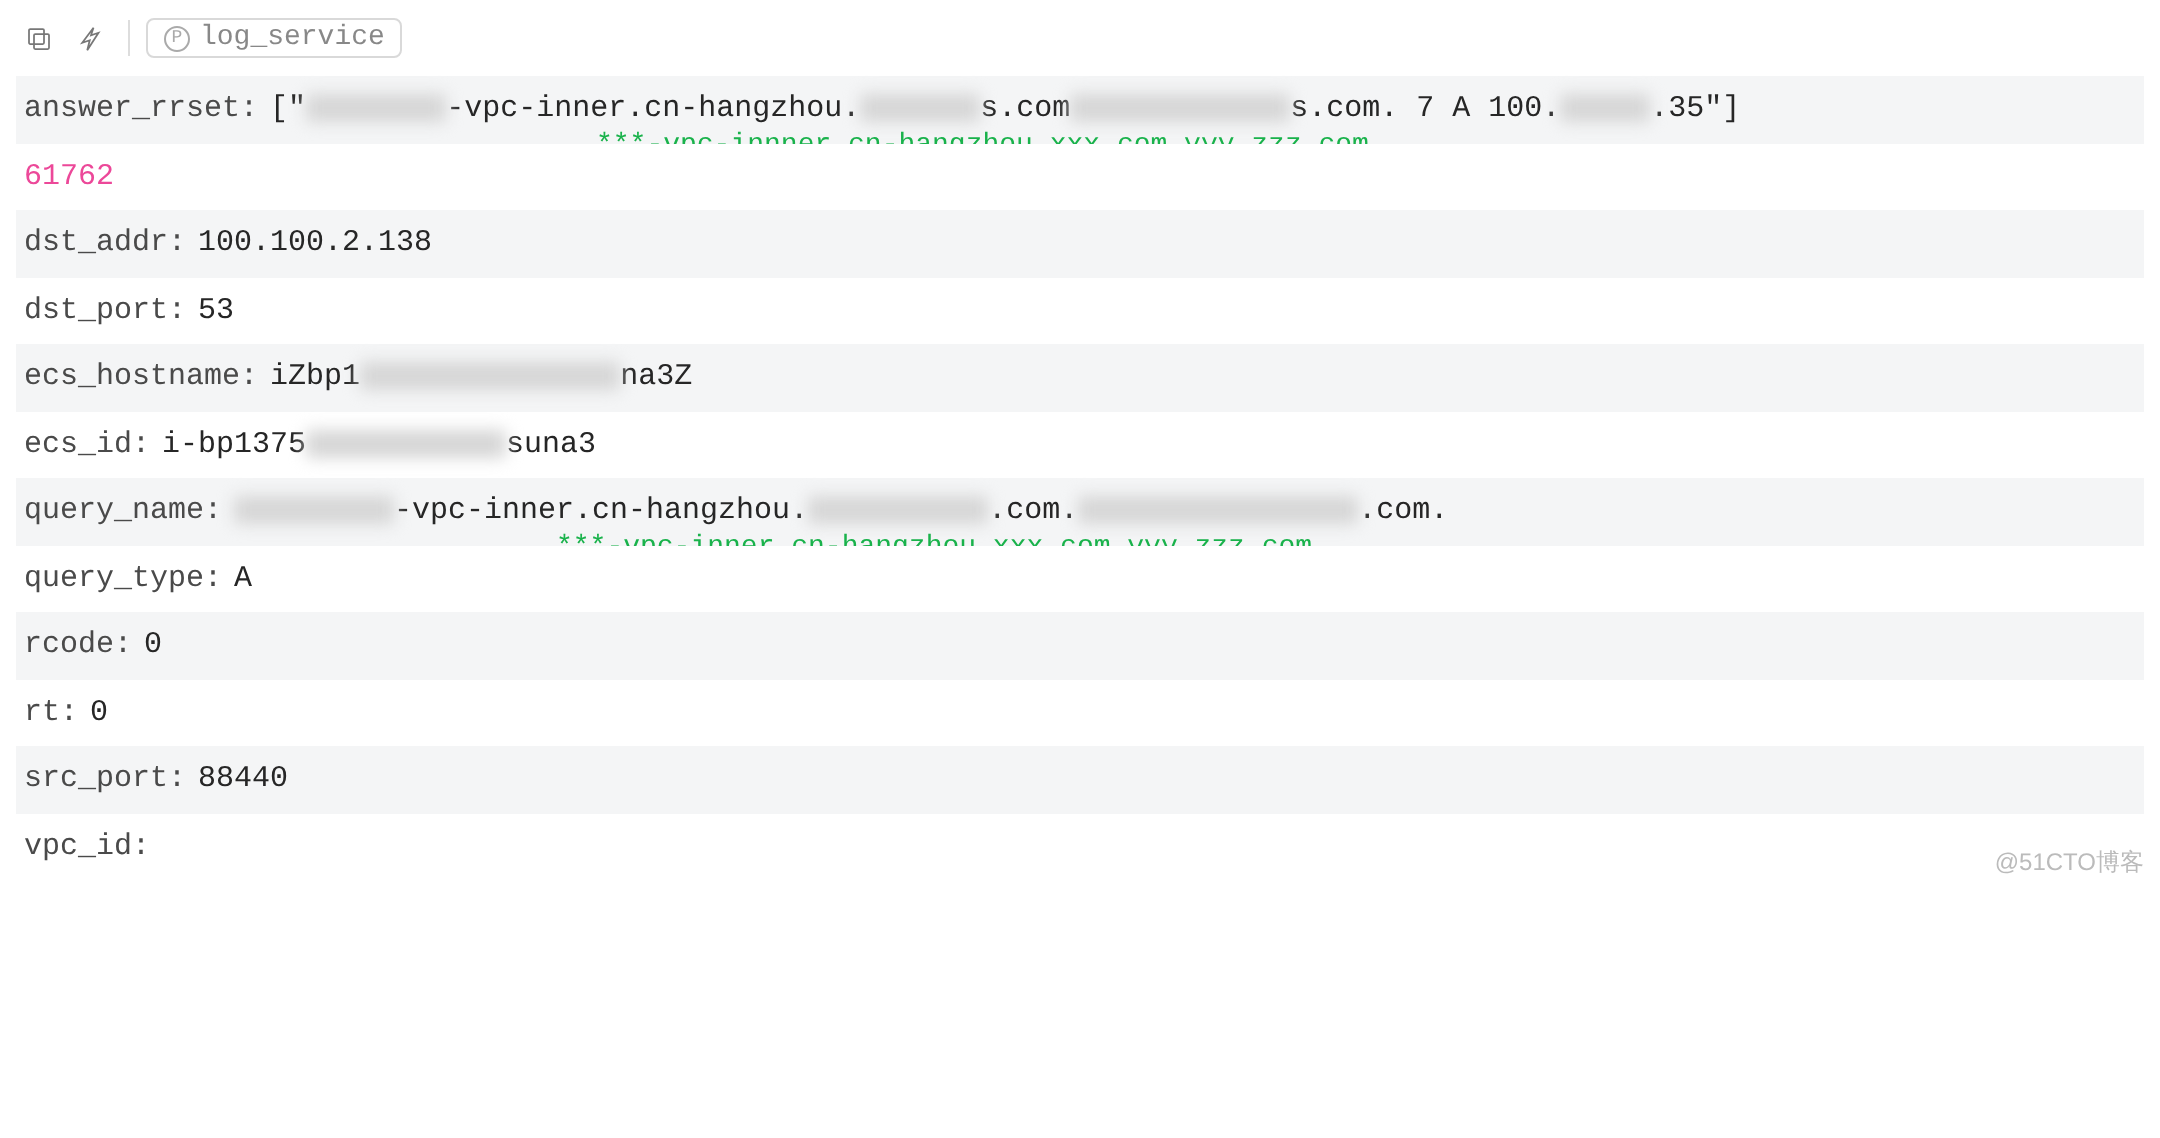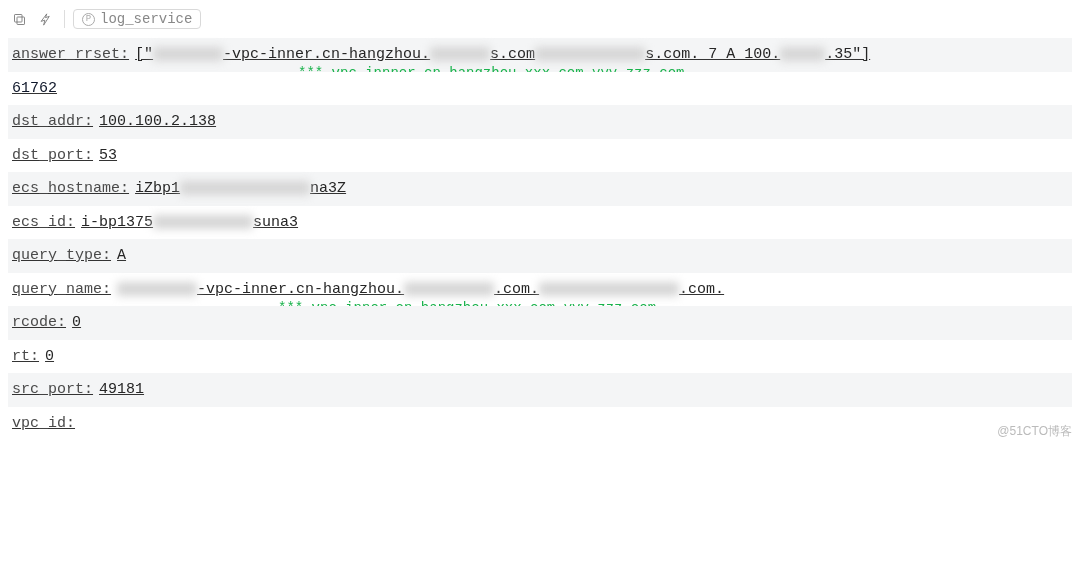--- a/index.html
+++ b/index.html
@@ -51,31 +51,30 @@
       font-size: 9px; color: #aaa; line-height: 1;
     }
     .rows { display: flex; flex-direction: column; }
     .row {
       display: flex;
       align-items: flex-end;
       padding: 4px 4px;
       line-height: 1.7;
       flex-wrap: nowrap;
       position: relative;
-      text-decoration: underline;
     }
     .row:nth-child(odd) { background: #f4f5f6; }
     .row:nth-child(even) { background: #fff; }
     .key {
       color: #4a4a4a;
       white-space: nowrap;
     }
     .key::after { content: ":"; margin-right: 6px; }
     .val { color: #262626; white-space: nowrap; }
-    .val.red { color: #0f172a; font-weight: 500; }
+    .val.red { color: #ec4899; font-weight: 500; }
     .annot {
       color: #19b24b;
       font-size: 14px;
       white-space: nowrap;
       position: absolute;
     }
     .blur {
       display: inline-block;
       background: #d6d6d6;
       filter: blur(4px);
@@ -147,47 +146,47 @@
 
   <div class="row">
     <span class="key">ecs_id</span>
     <span class="val">
       <span>i-bp1375</span><span class="blur" style="width:100px;height:14px;"></span><span>suna3</span>
     </span>
   </div>
 
 
   <div class="row">
-    <span class="key">query_type</span>
-    <span class="val">A</span>
-  </div>
-
-  <div class="row">
     <span class="key">query_name</span>
     <span class="val">
       <span class="blur" style="width:80px;height:14px;"></span><span>-vpc-inner.cn-hangzhou.</span><span class="blur" style="width:90px;height:14px;"></span><span>.com.</span><span class="blur" style="width:140px;height:14px;"></span><span>.com.</span>
     </span>
     <span class="annot" style="left:270px; top:24px;">***-vpc-inner.cn-hangzhou.xxx.com.yyy.zzz.com</span>
+  </div>
+
+  <div class="row">
+    <span class="key">query_type</span>
+    <span class="val">A</span>
   </div>
 
   <div class="row">
     <span class="key">rcode</span>
     <span class="val">0</span>
   </div>
 
 
   <div class="row">
     <span class="key">rt</span>
     <span class="val">0</span>
   </div>
 
 
   <div class="row">
     <span class="key">src_port</span>
-    <span class="val">49181</span>
+    <span class="val">88440</span>
   </div>
 
 
   <div class="row">
     <span class="key">vpc_id</span>
   </div>
 
 </div>
 
 <div class="watermark">@51CTO博客</div>

